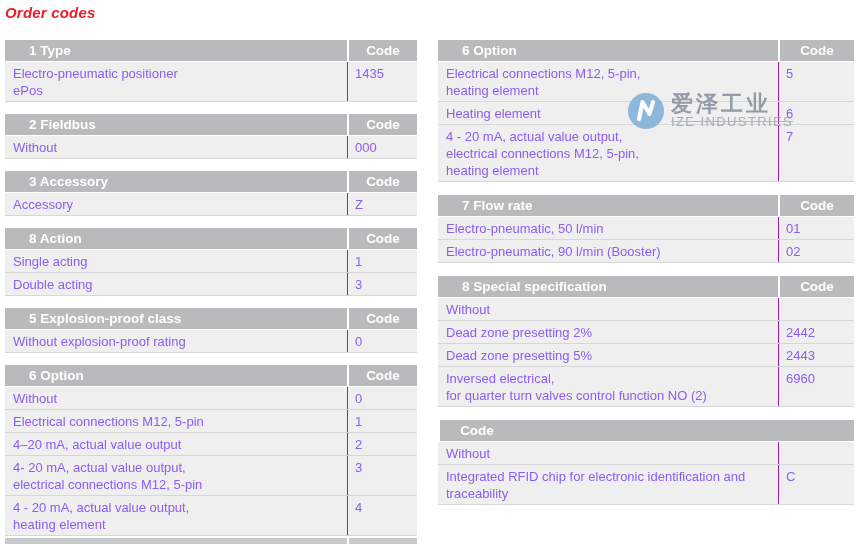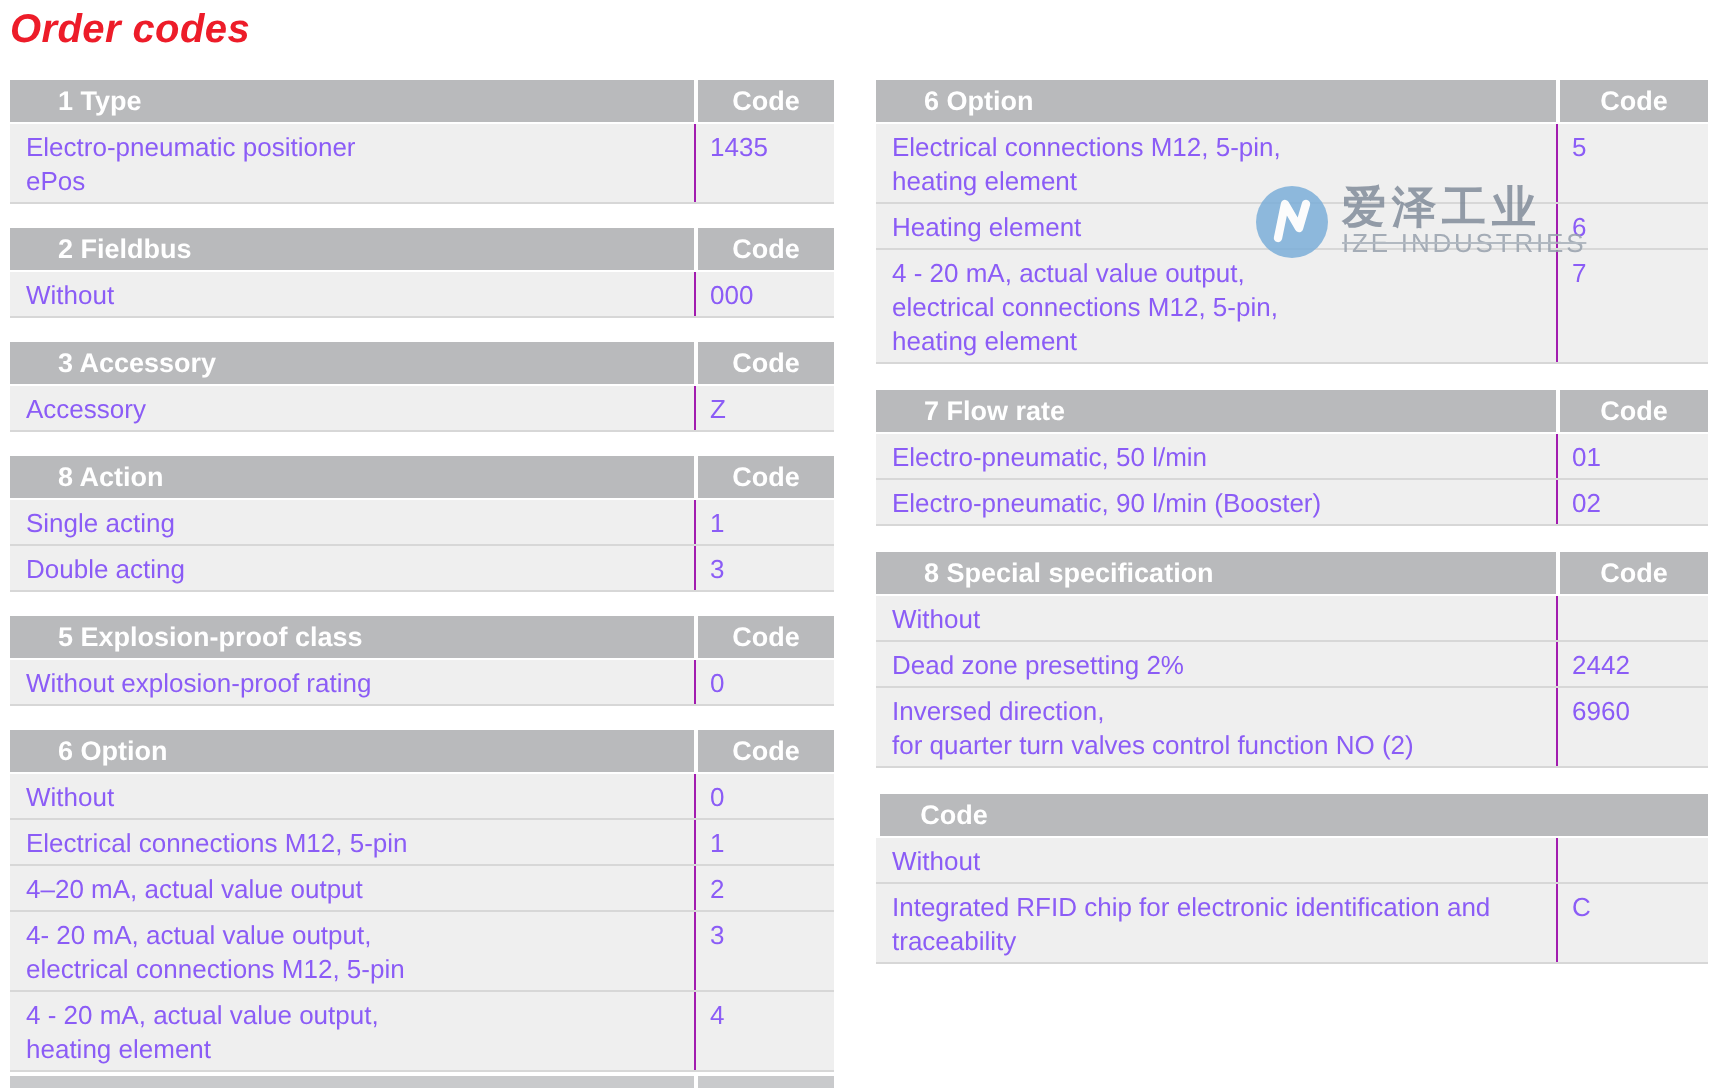--- a/index.html
+++ b/index.html
@@ -6,21 +6,21 @@
   .page{
     position:relative;
     width:860px;height:544px;
     background:#ffffff;
     overflow:hidden;
     font-family:"Liberation Sans", sans-serif;
     -webkit-font-smoothing:antialiased;
   }
   .title{
     position:absolute;left:5px;top:4px;margin:0;
-    font-size:20px;font-weight:700;font-style:italic;
+    font-size:15px;font-weight:700;font-style:italic;
     color:#ed1c29;letter-spacing:0.2px;
   }
   .col{position:absolute;top:40px;}
   .col-left{left:5px;width:412px;}
   .col-right{left:438px;width:416px;}
   .oc-table{margin-bottom:12px;}
   .col-right .oc-table{margin-bottom:13px;}
   .oc-header{
     display:flex;align-items:stretch;
     background:#b9babc;color:#ffffff;
@@ -247,21 +247,27 @@
           <div class="oc-code"></div>
         </div>
         <div class="oc-row">
           <div class="oc-label">
             <div class="oc-line">Dead zone presetting 2%</div>
           </div>
           <div class="oc-code">2442</div>
         </div>
         <div class="oc-row">
           <div class="oc-label">
-            <div class="oc-line">Inversed direction,</div>
+            <div class="oc-line">Dead zone presetting 5%</div>
+          </div>
+          <div class="oc-code">2443</div>
+        </div>
+        <div class="oc-row">
+          <div class="oc-label">
+            <div class="oc-line">Inversed electrical,</div>
             <div class="oc-line">for quarter turn valves control function NO (2)</div>
           </div>
           <div class="oc-code">6960</div>
         </div>
       </div>
       <div class="oc-table">
         <div class="oc-header">
           <div class="oc-header-code">Code</div>
         </div>
         <div class="oc-row">

